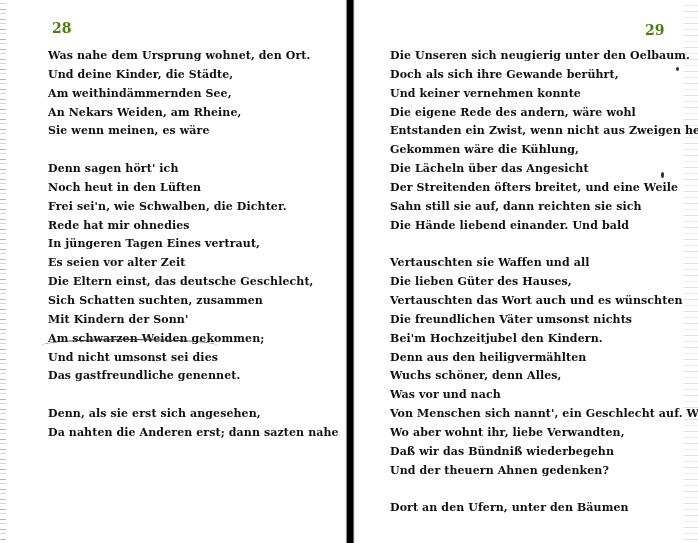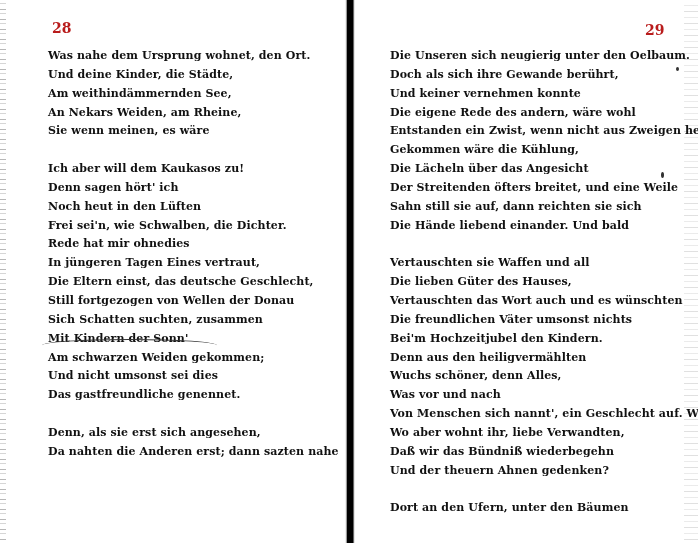--- a/index.html
+++ b/index.html
@@ -18,21 +18,21 @@
       background: repeating-linear-gradient(180deg, #fff 0 3px, #bbb 3px 4px, #fff 4px 9px, #888 9px 10px);
       opacity: 0.6;
     }
     .right-edge {
       position: absolute; right: 0; top: 0; width: 14px; height: 543px;
       background: repeating-linear-gradient(180deg, #fff 0 5px, #ddd 5px 6px, #fff 6px 11px, #ccc 11px 12px);
       opacity: 0.6;
     }
     .page-number {
       position: absolute; font-family: "DejaVu Serif", serif; font-weight: bold;
-      font-size: 14px; color: #b91c1c; text-align: right;
+      font-size: 14px; color: #4d7c0f; text-align: right;
     }
     .pn-left { left: 52px; top: 20px; }
     .pn-right { left: 291px; top: 22px; }
     .lines {
       position: absolute; margin: 0; padding: 0; list-style: none;
       font-family: "DejaVu Serif", serif; font-weight: bold; color: #111;
       font-size: 11px; letter-spacing: 0.1px;
     }
     .lines li { height: 18.85px; line-height: 18.85px; white-space: nowrap; }
     .lines li.gap { height: 18.85px; }
@@ -54,28 +54,27 @@
 
   <div class="page page-left">
     <div class="page-number pn-left">28</div>
     <ul class="lines lines-left">
       <li>Was nahe dem Ursprung wohnet, den Ort.</li>
       <li>Und deine Kinder, die Städte,</li>
       <li>Am weithindämmernden See,</li>
       <li>An Nekars Weiden, am Rheine,</li>
       <li>Sie wenn meinen, es wäre</li>
       <li class="gap"></li>
-      <li>Ich aber will dem Kaukasos zu!</li>
       <li>Denn sagen hört' ich</li>
       <li>Noch heut in den Lüften</li>
       <li>Frei sei'n, wie Schwalben, die Dichter.</li>
       <li>Rede hat mir ohnedies</li>
       <li>In jüngeren Tagen Eines vertraut,</li>
+      <li>Es seien vor alter Zeit</li>
       <li>Die Eltern einst, das deutsche Geschlecht,</li>
-      <li>Still fortgezogen von Wellen der Donau</li>
       <li>Sich Schatten suchten, zusammen</li>
       <li>Mit Kindern der Sonn'</li>
       <li>Am schwarzen Weiden gekommen;</li>
       <li>Und nicht umsonst sei dies</li>
       <li>Das gastfreundliche genennet.</li>
       <li class="gap"></li>
       <li>Denn, als sie erst sich angesehen,</li>
       <li>Da nahten die Anderen erst; dann sazten nahe</li>
     </ul>
     <div class="underline-mark"></div>

